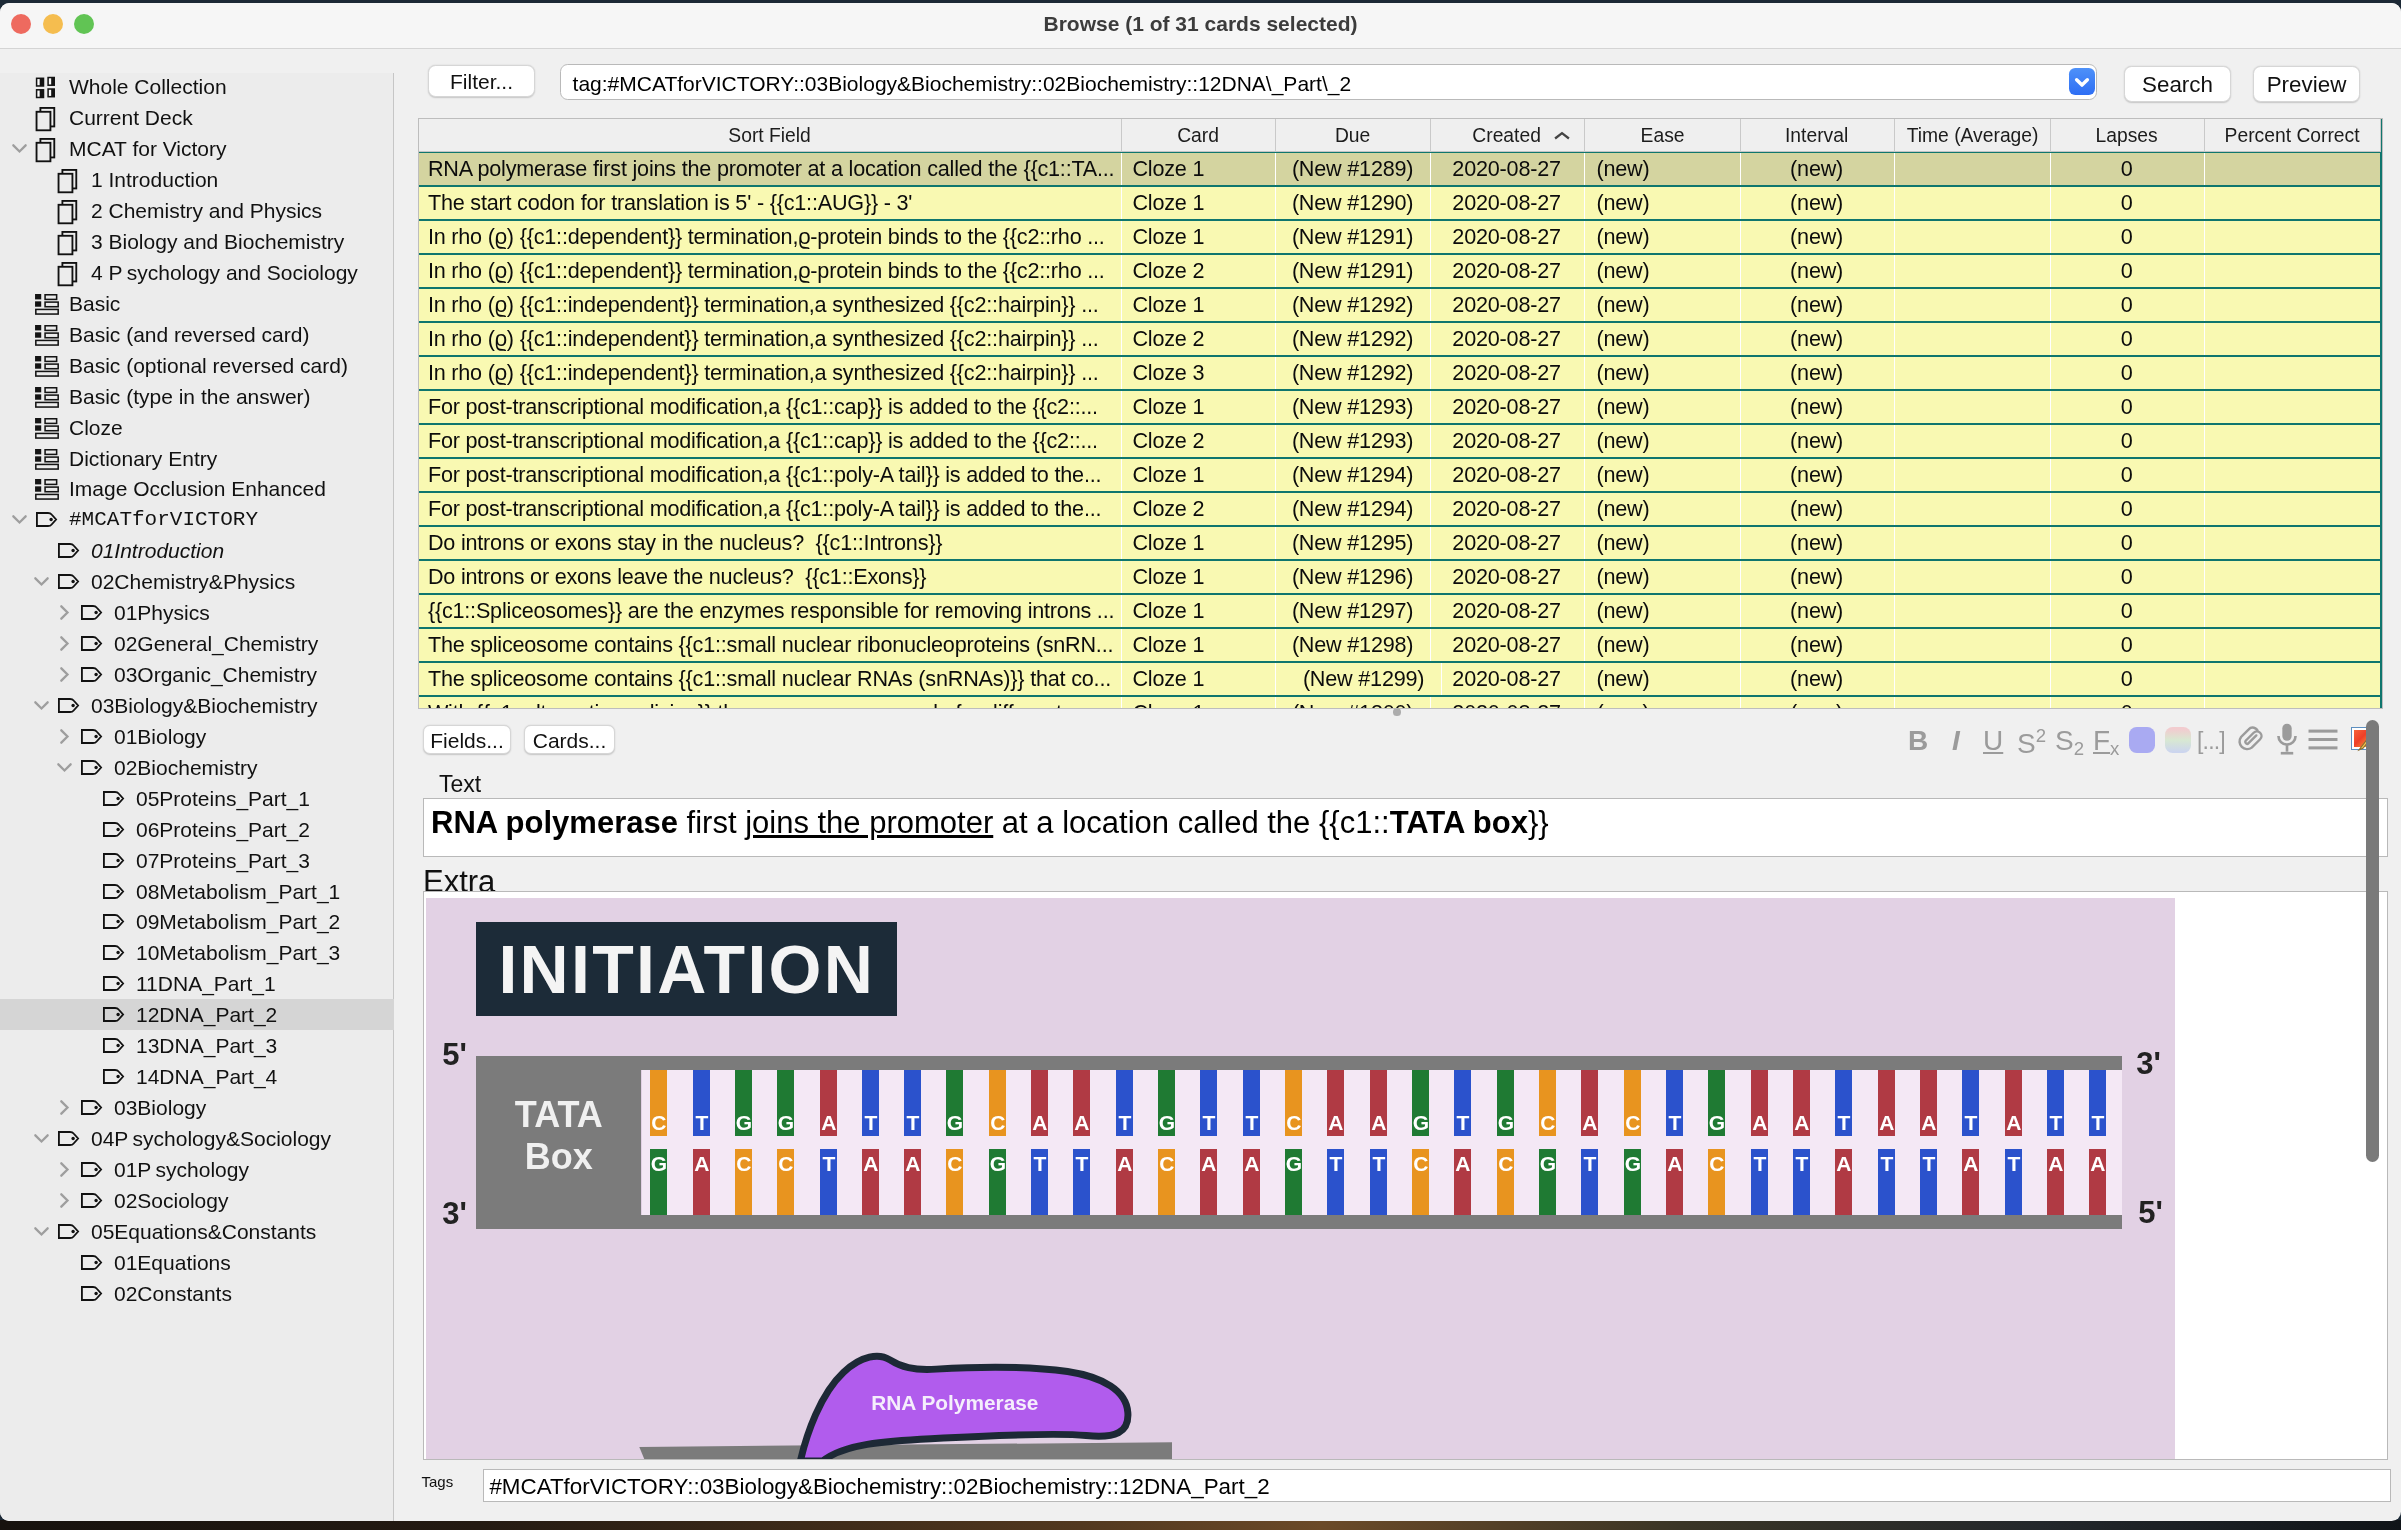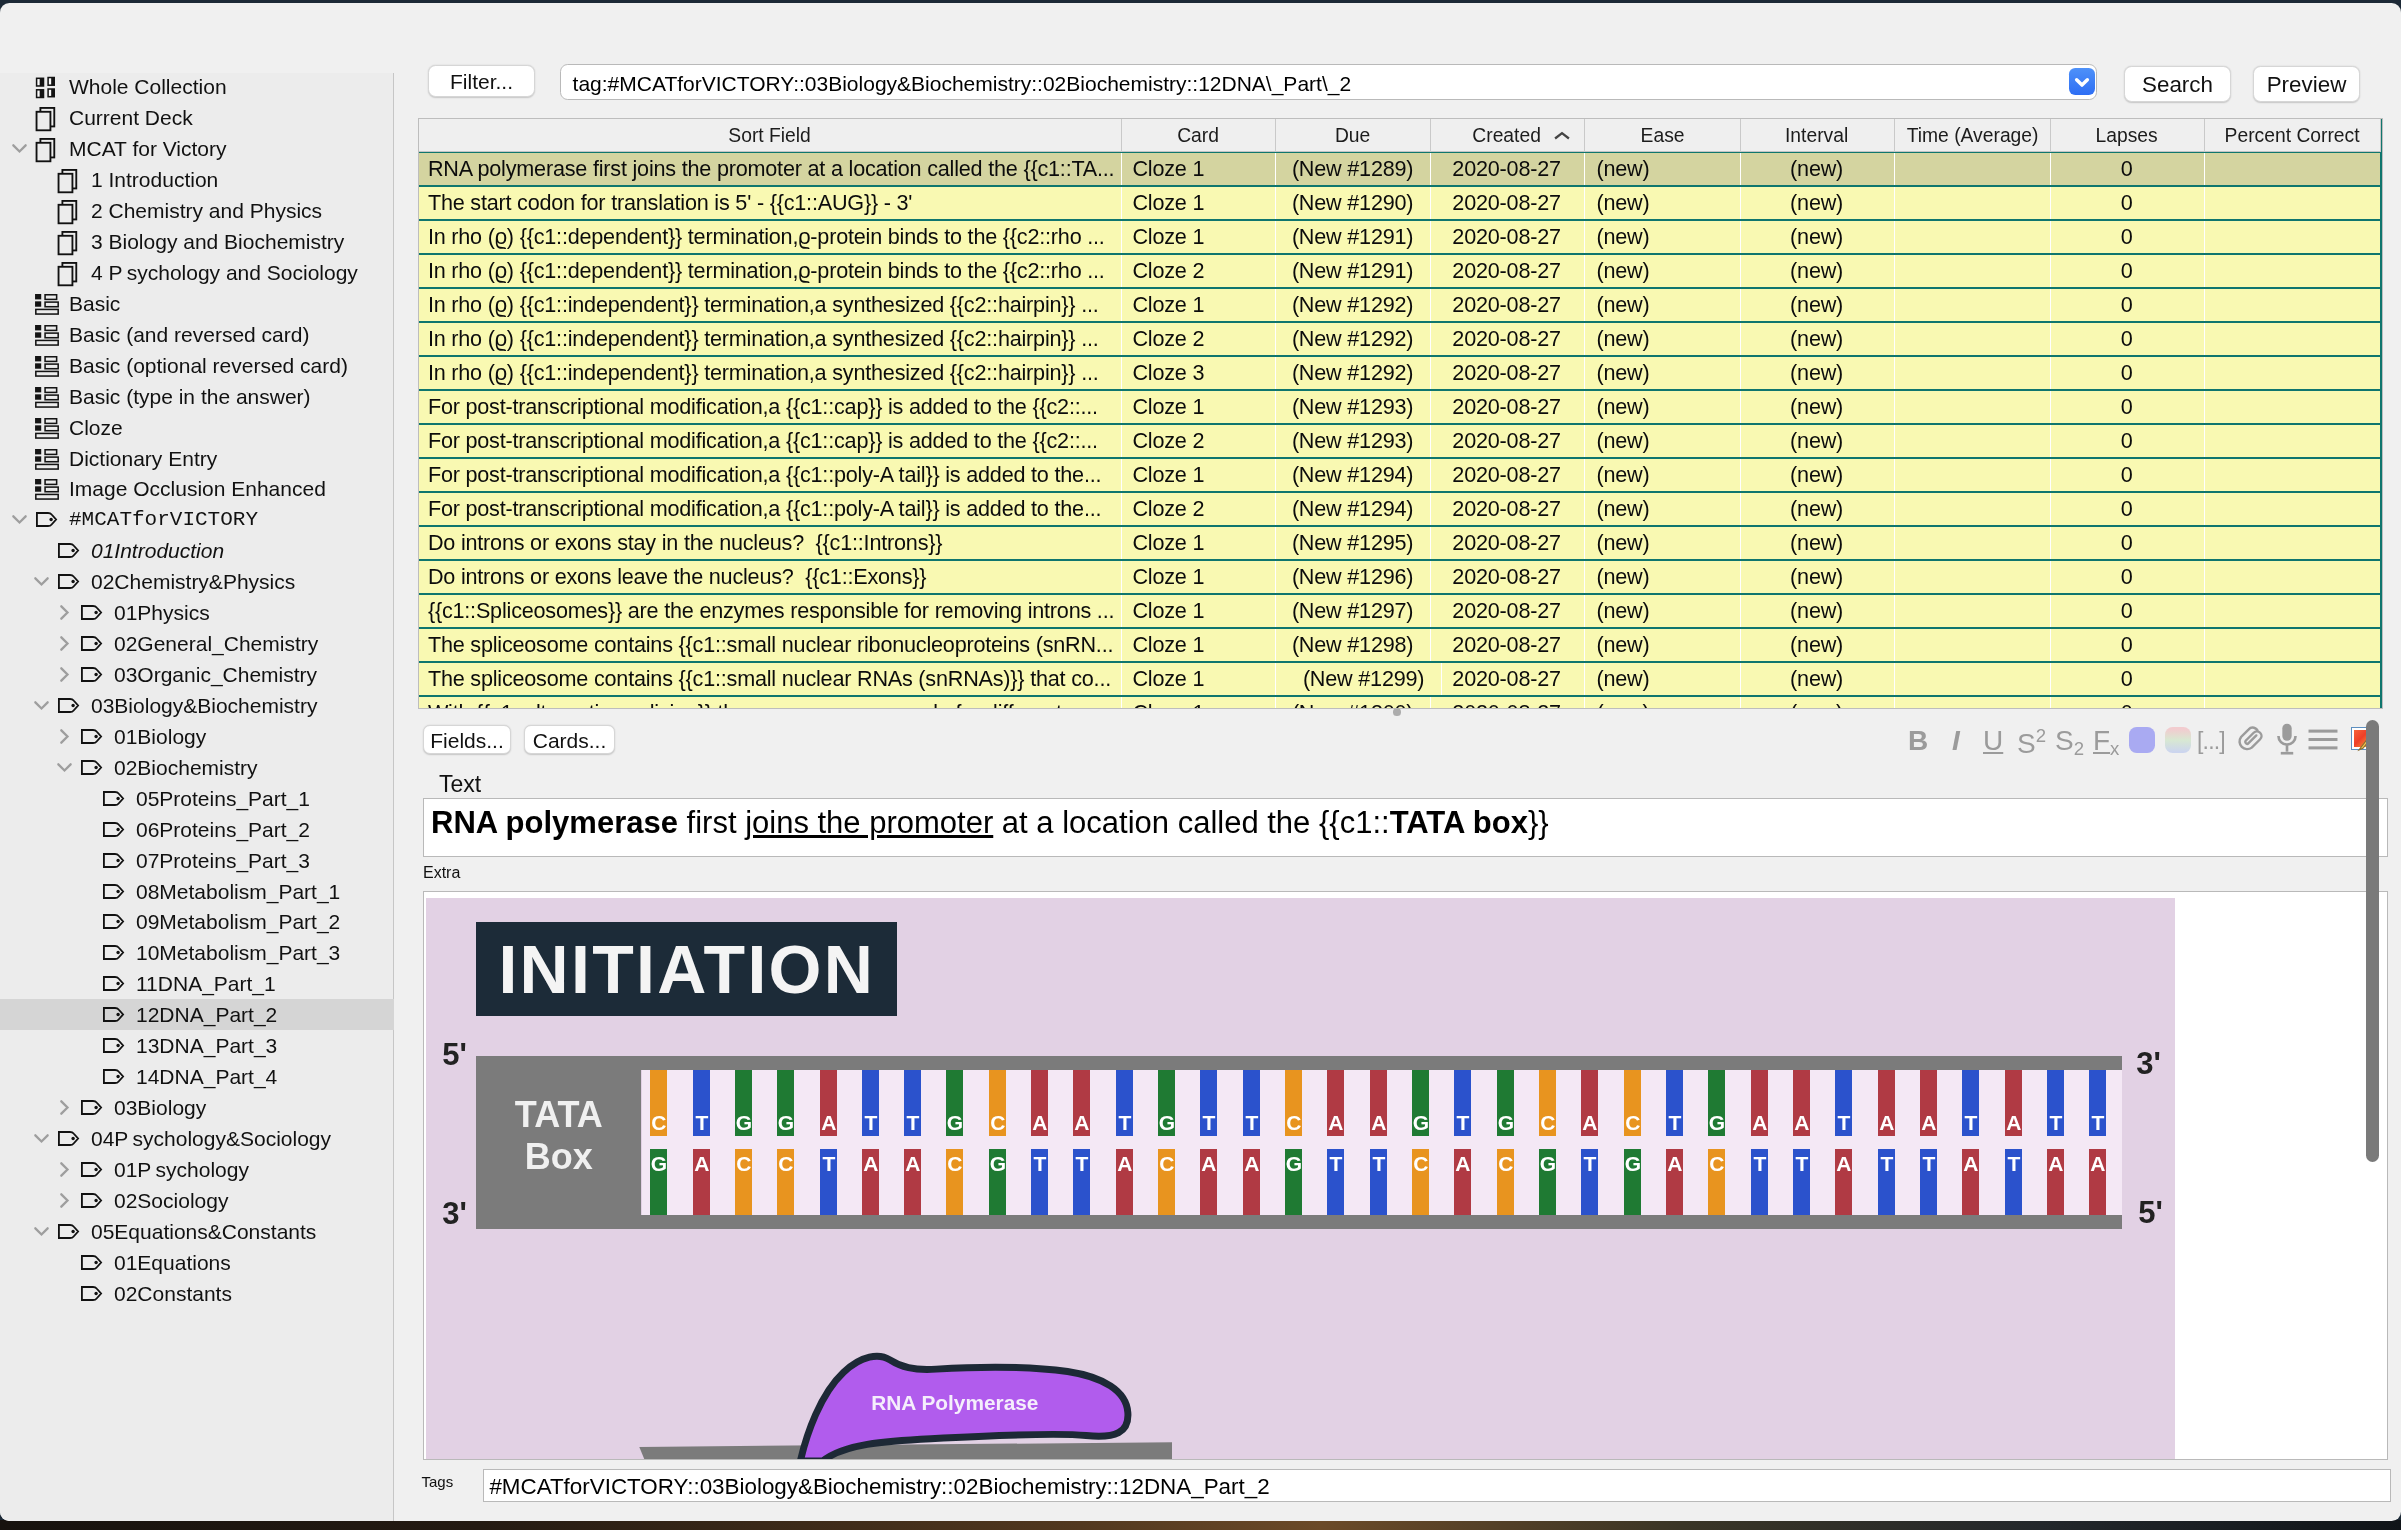--- a/index.html
+++ b/index.html
@@ -28,20 +28,26 @@
 .td { position:absolute; top:0; height:32px; font-size:21.6px; letter-spacing:-0.2px; color:#0c0c0c; line-height:32px; white-space:nowrap; overflow:hidden; border-right:1.5px solid #fff; }
 .trow.sel .td { border-right-color:#fff; }
 .tc { text-align:center; }
 .ticon { color:#9b9b9b; position:absolute; }
 .dnabar { position:absolute; width:17px; }
 .dnaletter { position:absolute; width:17px; text-align:center; font-size:21px; font-weight:bold; color:#fff; }
 </style></head><body>
 
 <div class="abs" id="deskbottom"></div>
 <div class="abs" id="win">
+<div class="abs" id="titlebar">
+<div class="abs light" style="left:10.8px;background:#ee6a5f;"></div>
+<div class="abs light" style="left:43px;background:#f5bd4f;"></div>
+<div class="abs light" style="left:74px;background:#61c454;"></div>
+<div class="abs" id="title">Browse (1 of 31 cards selected)</div>
+</div>
 <div class="abs" id="sidebar">
 <div class="abs srow" style="top:-1.5px;">
 <svg class="sicon" style="left:35px" width="21.6" height="23" viewBox="0 0 28 30">
 <g fill="#141414">
             <rect x="1" y="2" width="11" height="12"></rect>
             <rect x="16" y="1" width="10" height="12"></rect>
 <rect x="1" y="17" width="11" height="12"></rect>
             <rect x="16" y="16" width="10" height="12"></rect>
           </g>
 <g fill="#fbfbfb">
@@ -637,21 +643,21 @@
       </svg>
 <div class="abs" style="left:1955px;top:679px;width:23px;height:23px;border:1.5px solid #5c8fc0;background:#fff;"></div>
 <div class="abs" style="left:1958px;top:682px;width:17px;height:17px;background:linear-gradient(135deg,#f6623a 0%,#ee3f28 45%,#f8a73c 100%);"></div>
 <svg class="abs" style="left:1956px;top:680px" width="25" height="25" viewBox="0 0 32 32">
 <path d="M26,6 L12,24 L9,28 L14,26 L28,9 Z" fill="#f2c14e" stroke="#8a6d2f" stroke-width="1.5"></path>
       </svg>
 <div class="abs" style="left:27px;top:723px;font-size:23px;color:#111;margin-left:16px;">Text</div>
 <div class="field" style="left:27px;top:750px;width:1965px;height:59px;">
         <div class="abs" style="left:7px;top:6.2px;font-size:31px;color:#000;white-space:nowrap;"><b>RNA polymerase</b> first <span style="text-decoration:underline;">joins the promoter</span> at a location called the {{c1::<b>TATA box</b>}}</div>
       </div>
-<div class="abs" style="left:27px;top:816px;font-size:16px;color:#111;">Extra</div>
+<div class="abs" style="left:27px;top:816px;font-size:31px;color:#111;">Extra</div>
 <div class="field" style="left:27px;top:843px;width:1965px;height:569px;overflow:hidden;">
 <div class="abs" style="left:2.3px;top:6.2px;width:1749px;height:584px;background:#e2d1e4;overflow:hidden;">
 <div class="abs" style="left:50px;top:24px;width:421px;height:94px;background:#1c2b38;"></div>
 <div class="abs" style="left:50px;top:24px;width:421px;height:94px;line-height:94px;text-align:center;font-size:68px;font-weight:bold;color:#f4f4f4;letter-spacing:2.3px;">INITIATION</div>
 <div class="abs" style="left:16px;top:139px;width:39px;font-size:31px;font-weight:bold;color:#222;">5'</div>
 <div class="abs" style="left:16px;top:298px;width:39px;font-size:31px;font-weight:bold;color:#222;">3'</div>
 <div class="abs" style="left:1710px;top:148px;width:39px;font-size:31px;font-weight:bold;color:#222;">3'</div>
 <div class="abs" style="left:1712px;top:297px;width:39px;font-size:31px;font-weight:bold;color:#222;">5'</div>
 <div class="abs" style="left:216px;top:172px;width:1480px;height:145px;background:#f4e8f5;"></div>
 <div class="abs" style="left:50px;top:158px;width:1646px;height:14px;background:#7b7b7b;"></div>

